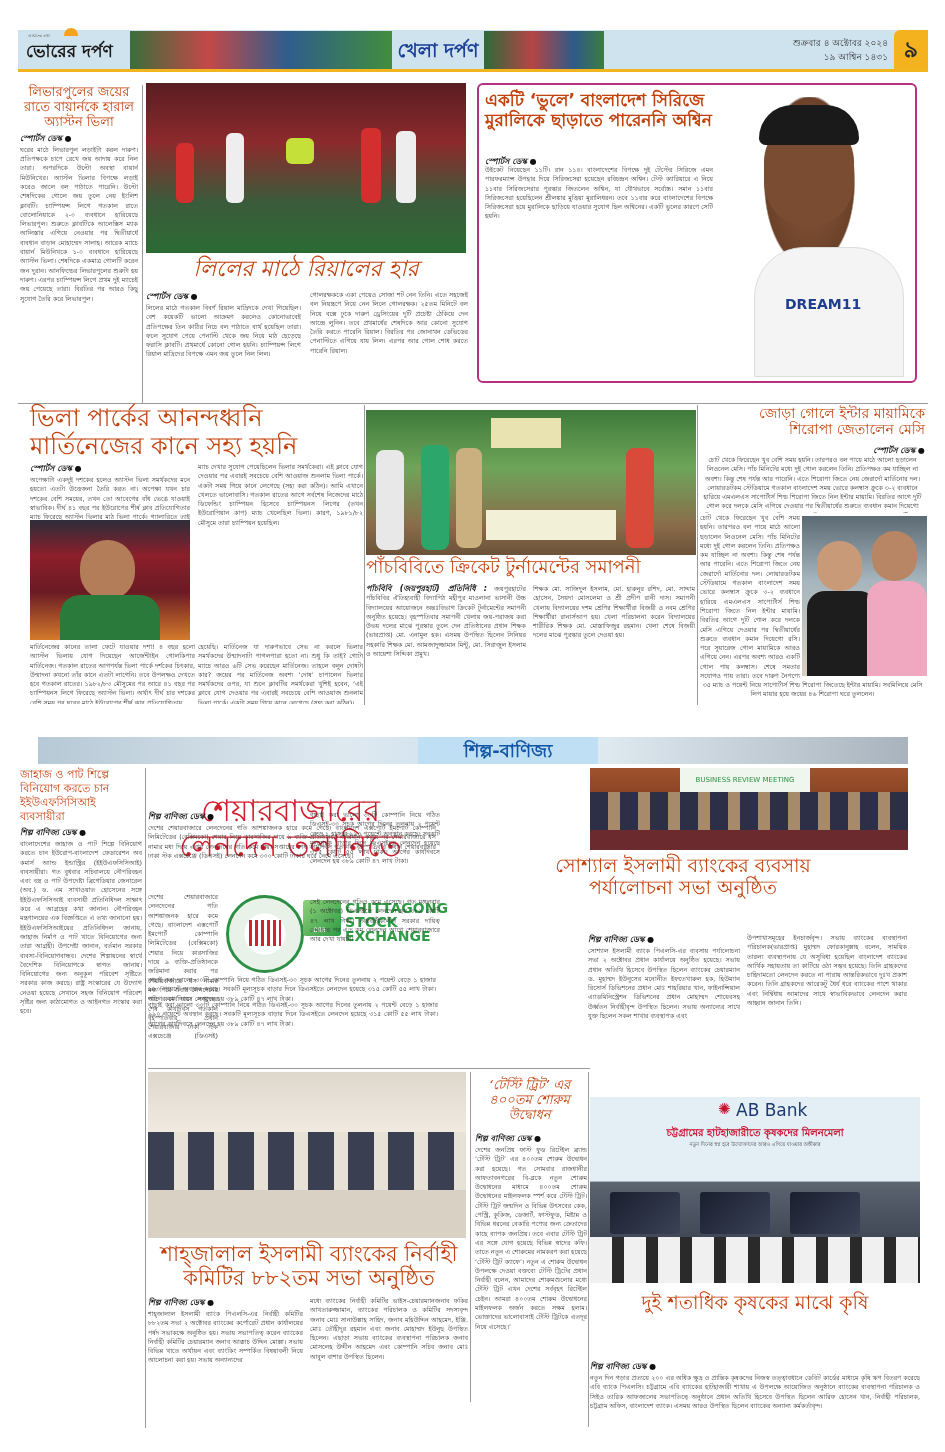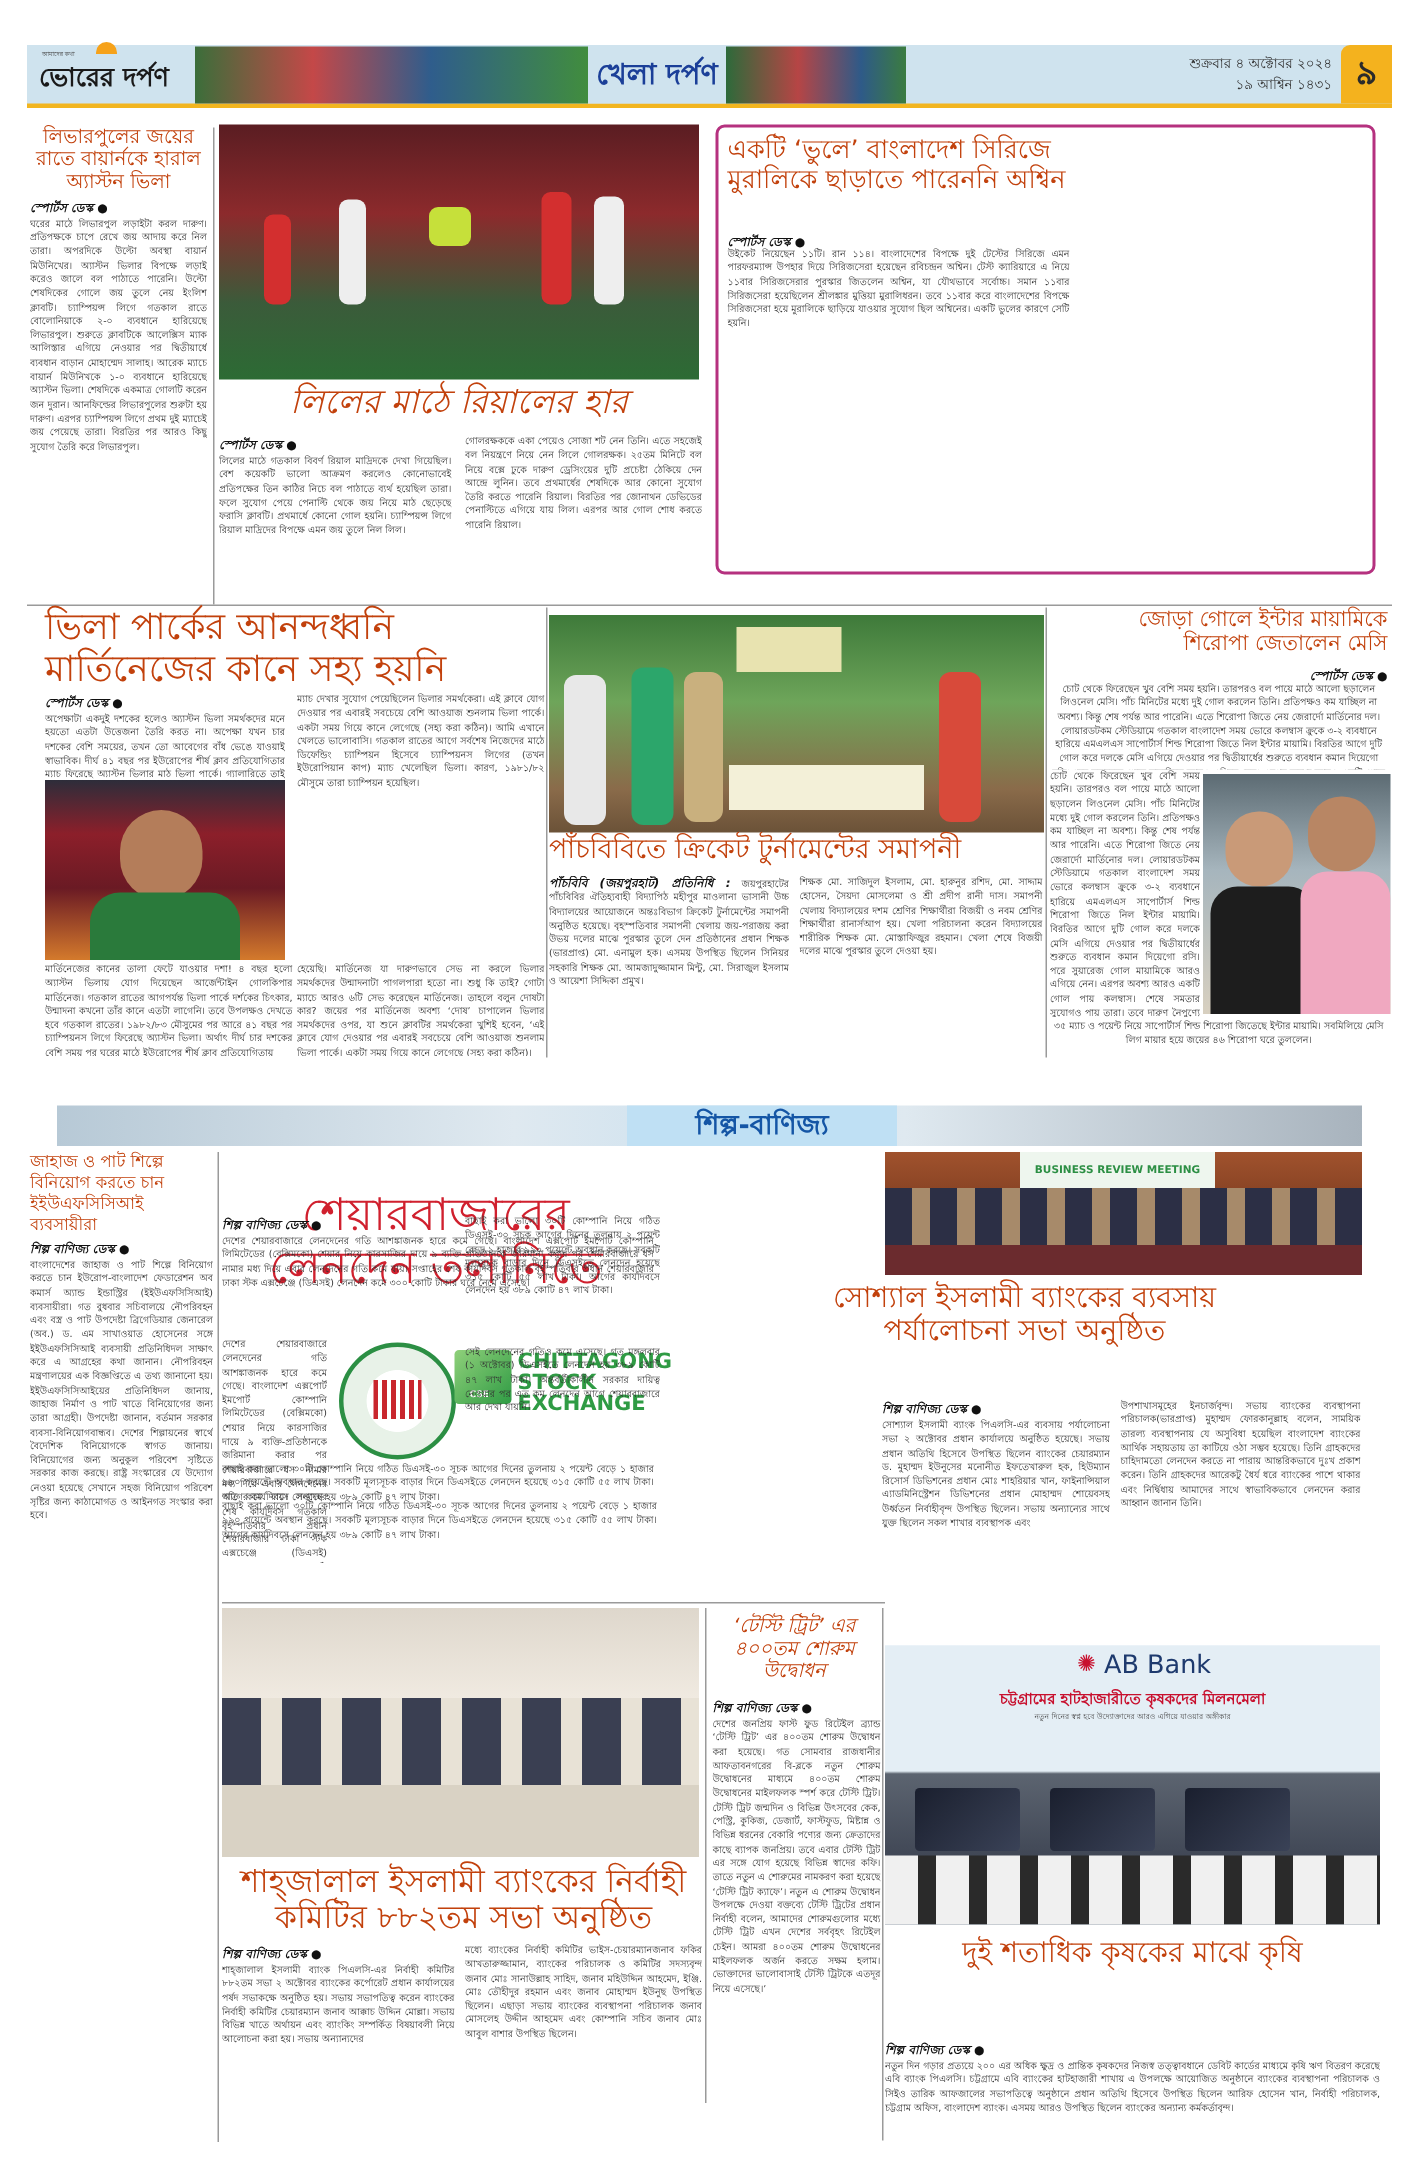--- a/index.html
+++ b/index.html
@@ -63,26 +63,33 @@
 <div class="abs hl" style="left:146px;top:256px;width:320px;font-size:22px;text-align:center;font-weight:normal;font-style:italic;">লিলের মাঠে রিয়ালের হার</div>
 <div class="abs" style="left:146px;top:290px;width:155px;">
   <div class="byline">স্পোর্টস ডেস্ক ●</div>
   <div class="body" style="height:105px;">লিলের মাঠে গতকাল বিবর্ণ রিয়াল মাদ্রিদকে দেখা গিয়েছিল। বেশ কয়েকটি ভালো আক্রমণ করলেও কোনোভাবেই প্রতিপক্ষের তিন কাঠির নিচে বল পাঠাতে ব্যর্থ হয়েছিল তারা। ফলে সুযোগ পেয়ে পেনাল্টি থেকে জয় নিয়ে মাঠ ছেড়েছে ফরাসি ক্লাবটি। প্রথমার্ধে কোনো গোল হয়নি। চ্যাম্পিয়ন্স লিগে রিয়াল মাদ্রিদের বিপক্ষে এমন জয় তুলে নিল লিল।</div>
 </div>
 <div class="abs" style="left:310px;top:290px;width:158px;">
   <div class="body" style="height:115px;">গোলরক্ষককে একা পেয়েও সোজা শট নেন তিনি। এতে সহজেই বল নিয়ন্ত্রণে নিয়ে নেন লিলে গোলরক্ষক। ২৫তম মিনিটে বল নিয়ে বক্সে ঢুকে দারুণ ড্রেসিংয়ের দুটি প্রচেষ্টা ঠেকিয়ে দেন আন্দ্রে লুনিন। তবে প্রথমার্ধের শেষদিকে আর কোনো সুযোগ তৈরি করতে পারেনি রিয়াল। বিরতির পর জোনাথন ডেভিডের পেনাল্টিতে এগিয়ে যায় লিল। এরপর আর গোল শোধ করতে পারেনি রিয়াল।</div>
 </div>
 
 <div class="abs ashwin-box">
-  <div class="abs hl" style="left:6px;top:6px;width:260px;font-size:17px;font-weight:normal;">
+  <div class="abs hl" style="left:6px;top:6px;width:260px;font-size:17px;font-weight:bold;">
     <div>একটি ‘ভুলে’ বাংলাদেশ সিরিজে</div>
     <div>মুরালিকে ছাড়াতে পারেননি অশ্বিন</div>
   </div>
   <div class="abs byline" style="left:6px;top:70px;">স্পোর্টস ডেস্ক ●</div>
   <div class="abs body" style="left:6px;top:80px;width:228px;height:212px;">উইকেট নিয়েছেন ১১টি। রান ১১৪। বাংলাদেশের বিপক্ষে দুই টেস্টের সিরিজে এমন পারফরম্যান্স উপহার দিয়ে সিরিজসেরা হয়েছেন রবিচন্দ্রন অশ্বিন। টেস্ট ক্যারিয়ারে এ নিয়ে ১১বার সিরিজসেরার পুরস্কার জিতলেন অশ্বিন, যা যৌথভাবে সর্বোচ্চ। সমান ১১বার সিরিজসেরা হয়েছিলেন শ্রীলঙ্কার মুত্তিয়া মুরালিধরন। তবে ১১বার করে বাংলাদেশের বিপক্ষে সিরিজসেরা হয়ে মুরালিকে ছাড়িয়ে যাওয়ার সুযোগ ছিল অশ্বিনের। একটি ভুলের কারণে সেটি হয়নি।</div>
+  <div class="abs photo" style="left:245px;top:12px;width:190px;height:282px;background:radial-gradient(ellipse at 45% 30%,#8c5a3c 0%,#6b4129 30%,#ffffff 31%,#ffffff 100%);">
+    <div class="abs" style="left:30px;top:150px;width:150px;height:130px;background:#f4f4f4;border-radius:50px 50px 0 0;border:1px solid #ddd;">
+      <div class="abs" style="left:30px;top:48px;font-size:14px;font-weight:bold;color:#1e3e8f;">DREAM11</div>
+    </div>
+    <div class="abs" style="left:40px;top:20px;width:90px;height:110px;background:#7a4d33;border-radius:45px;"></div>
+    <div class="abs" style="left:35px;top:8px;width:100px;height:40px;background:#1a1a1a;border-radius:50px 50px 10px 10px;"></div>
+  </div>
 </div>
 
 <div class="abs rule-h" style="left:18px;top:403px;width:910px;"></div>
 
 <div class="abs hl" style="left:30px;top:405px;width:330px;font-size:24px;font-weight:normal;">
   <div>ভিলা পার্কের আনন্দধ্বনি</div>
   <div>মার্তিনেজের কানে সহ্য হয়নি</div>
 </div>
 <div class="abs" style="left:30px;top:462px;width:160px;">
   <div class="byline">স্পোর্টস ডেস্ক ●</div>
@@ -164,21 +171,21 @@
 </div>
 <div class="abs body" style="left:148px;top:975px;width:288px;height:90px;">বাছাই করা ভালো ৩০টি কোম্পানি নিয়ে গঠিত ডিএসই-৩০ সূচক আগের দিনের তুলনায় ২ পয়েন্ট বেড়ে ১ হাজার ৯৯০ পয়েন্টে অবস্থান করছে। সবকটি মূল্যসূচক বাড়ার দিনে ডিএসইতে লেনদেন হয়েছে ৩১৫ কোটি ৫৫ লাখ টাকা। আগের কার্যদিবসে লেনদেন হয় ৩৮৯ কোটি ৪৭ লাখ টাকা।</div>
 <div class="abs body" style="left:310px;top:768px;width:130px;height:2px;"></div>
 <div class="abs" style="left:310px;top:810px;width:130px;">
   <div class="body" style="height:84px;">বাছাই করা ভালো ৩০টি কোম্পানি নিয়ে গঠিত ডিএসই-৩০ সূচক আগের দিনের তুলনায় ২ পয়েন্ট বেড়ে ১ হাজার ৯৯০ পয়েন্টে অবস্থান করছে। সবকটি মূল্যসূচক বাড়ার দিনে ডিএসইতে লেনদেন হয়েছে ৩১৫ কোটি ৫৫ লাখ টাকা। আগের কার্যদিবসে লেনদেন হয় ৩৮৯ কোটি ৪৭ লাখ টাকা।</div>
 </div>
 <div class="abs body" style="left:310px;top:897px;width:130px;height:70px;">সেই লেনদেনের গতিও কমে এসেছে। গত মঙ্গলবার (১ অক্টোবর) ডিএসইতে লেনদেন হয় ৩৮৯ কোটি ৪৭ লাখ টাকা। অন্তর্বর্তীকালীন সরকার দায়িত্ব নেওয়ার পর এত কম লেনদেন আগে শেয়ারবাজারে আর দেখা যায়নি।</div>
 <div class="abs body" style="left:148px;top:1000px;width:290px;height:120px;">বাছাই করা ভালো ৩০টি কোম্পানি নিয়ে গঠিত ডিএসই-৩০ সূচক আগের দিনের তুলনায় ২ পয়েন্ট বেড়ে ১ হাজার ৯৯০ পয়েন্টে অবস্থান করছে। সবকটি মূল্যসূচক বাড়ার দিনে ডিএসইতে লেনদেন হয়েছে ৩১৫ কোটি ৫৫ লাখ টাকা। আগের কার্যদিবসে লেনদেন হয় ৩৮৯ কোটি ৪৭ লাখ টাকা।</div>
 
 <div class="abs photo" style="left:590px;top:768px;width:318px;height:82px;background:linear-gradient(180deg,#a0522d 0%,#7a3a1f 55%,#6b2b2e 100%);">
-  <div class="abs" style="left:90px;top:0;width:130px;height:24px;background:#eef6ee;color:#2c8f44;font-size:7px;font-weight:bold;text-align:center;line-height:24px;">BUSINESS REVIEW MEETING</div>
+  <div class="abs" style="left:90px;top:0;width:130px;height:24px;background:#eef6ee;color:#2c8f44;font-size:7px;font-weight:normal;text-align:center;line-height:24px;">BUSINESS REVIEW MEETING</div>
   <div class="abs" style="left:0;top:24px;width:318px;height:40px;background:repeating-linear-gradient(90deg,#2c2f45 0 18px,#a78a6a 18px 30px);"></div>
   <div class="abs" style="left:0;top:62px;width:318px;height:20px;background:#6b2b2e;"></div>
 </div>
 <div class="abs hl" style="left:448px;top:855px;width:470px;font-size:19px;font-weight:normal;text-align:center;">
   <div>সোশ্যাল ইসলামী ব্যাংকের ব্যবসায়</div>
   <div>পর্যালোচনা সভা অনুষ্ঠিত</div>
 </div>
 <div class="abs" style="left:588px;top:933px;width:152px;">
   <div class="byline">শিল্প বাণিজ্য ডেস্ক ●</div>
   <div class="body" style="height:110px;">সোশ্যাল ইসলামী ব্যাংক পিএলসি-এর ব্যবসায় পর্যালোচনা সভা ২ অক্টোবর প্রধান কার্যালয়ে অনুষ্ঠিত হয়েছে। সভায় প্রধান অতিথি হিসেবে উপস্থিত ছিলেন ব্যাংকের চেয়ারম্যান ড. মুহাম্মদ ইউনুসের মনোনীত ইফতেখারুল হক, হিউম্যান রিসোর্স ডিভিশনের প্রধান মোঃ শাহরিয়ার খান, ফাইনান্সিয়াল এ্যাডমিনিস্ট্রেশন ডিভিশনের প্রধান মোহাম্মদ শোয়েবসহ উর্ধ্বতন নির্বাহীবৃন্দ উপস্থিত ছিলেন। সভায় অন্যান্যের সাথে যুক্ত ছিলেন সকল শাখার ব্যবস্থাপক এবং</div>

